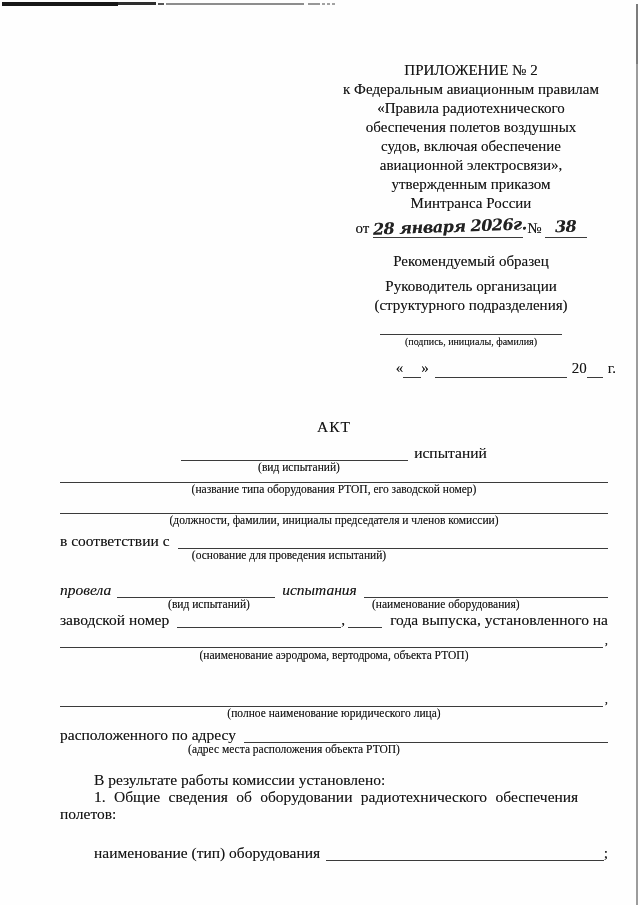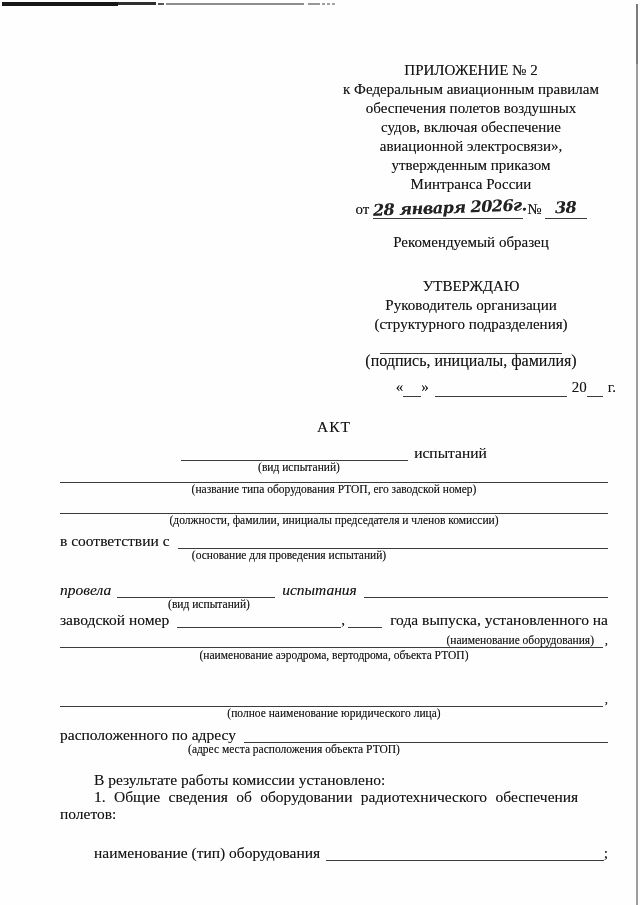--- a/index.html
+++ b/index.html
@@ -24,37 +24,37 @@
     transform:rotate(-2deg); letter-spacing:-0.5px; color:#222;
   }
   .recommended { margin-top:14px; }
 
   
   .approve {
     position:absolute; left:318px; top:277px; width:306px;
     text-align:center; font-size:15px; line-height:19px;
   }
   .sig-line { margin:10px auto 0; width:182px; height:9px; border-bottom:1.5px solid #3b3b3b; }
-  .small { font-size:16px; line-height:13px; }
+  .small { font-size:10px; line-height:13px; }
   .date-row { display:flex; align-items:flex-end; justify-content:flex-end; margin-top:11px; padding-right:8px; font-size:15px; }
   .date-row .fill { height:12px; }
 
   
   .doc-body { position:absolute; left:60px; top:418px; width:548px; font-size:15.5px; line-height:17px; }
   .row { display:flex; align-items:flex-end; }
   .row .fill { height:13px; }
   .act-title { text-align:center; letter-spacing:1px; }
   .kind-row { margin-top:9px; justify-content:center; }
   .cap { font-size:11.5px; line-height:13px; text-align:center; }
   .line-full { border-bottom:1.5px solid #3b3b3b; }
   .indent { padding-left:34px; }
   .nowrap { white-space:nowrap; }
   .caps2 { position:relative; height:12px; }
   .caps2 .c1 { position:absolute; left:70px; width:158px; text-align:center; }
-  .caps2 .c2 { position:absolute; left:312px; right:14px; text-align:right;margin-top:36px; }
+  .caps2 .c2 { position:absolute; left:312px; right:14px; text-align:left; }
   .spread { text-indent:34px; word-spacing:4.5px; }
   .comma-end { margin-left:2px; }
 </style>
 </head>
 <body>
 
 <div class="page">
 
   <div class="artifact" style="left:2px;top:2px;width:116px;height:4px;background:#181818;"></div>
   <div class="artifact" style="left:118px;top:2px;width:38px;height:3px;background:#2e2e2e;"></div>
@@ -64,40 +64,40 @@
   <div class="artifact" style="left:322px;top:3px;width:3px;height:2px;background:#a2a2a2;"></div>
   <div class="artifact" style="left:327px;top:3px;width:3px;height:2px;background:#a2a2a2;"></div>
   <div class="artifact" style="left:332px;top:3px;width:3px;height:2px;background:#a2a2a2;"></div>
 
   <div class="artifact" style="left:636px;top:4px;width:2px;height:901px;background:#9c9c9c;"></div>
   <div class="artifact" style="left:636px;top:4px;width:2px;height:60px;background:#7c7c7c;"></div>
 
   <div class="hdr">
     <div>ПРИЛОЖЕНИЕ № 2</div>
     <div>к Федеральным авиационным правилам</div>
+    <div>«Правила радиотехнического</div>
     <div>обеспечения полетов воздушных</div>
     <div>судов, включая обеспечение</div>
     <div>авиационной электросвязи»,</div>
     <div>утвержденным приказом</div>
     <div>Минтранса России</div>
     <div class="order-row">
       <span>от</span>
       <span class="fill" style="width:150px;margin-left:4px;text-align:center;">
         <span class="hw">28 января 2026г.</span>
       </span>
       <span style="margin-left:4px;">№</span>
       <span class="fill" style="width:42px;margin-left:3px;text-align:center;">
         <span class="hw">38</span>
       </span>
     </div>
     <div class="recommended">Рекомендуемый образец</div>
   </div>
 
   <div class="approve">
-    <div>УТВЕРЖДАЮ</div>
     <div>Руководитель организации</div>
     <div>(структурного подразделения)</div>
     <div class="sig-line"></div>
     <div class="small">(подпись, инициалы, фамилия)</div>
     <div class="date-row">
       <span>«</span>
       <span class="fill" style="width:18px;"></span>
       <span>»</span>
       <span class="fill" style="width:132px;margin-left:6px;"></span>
       <span style="margin-left:5px;">20</span>

